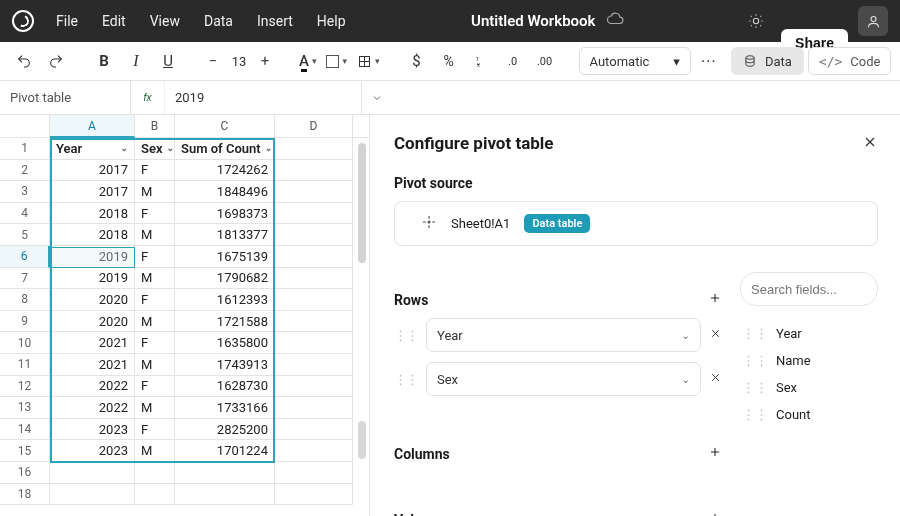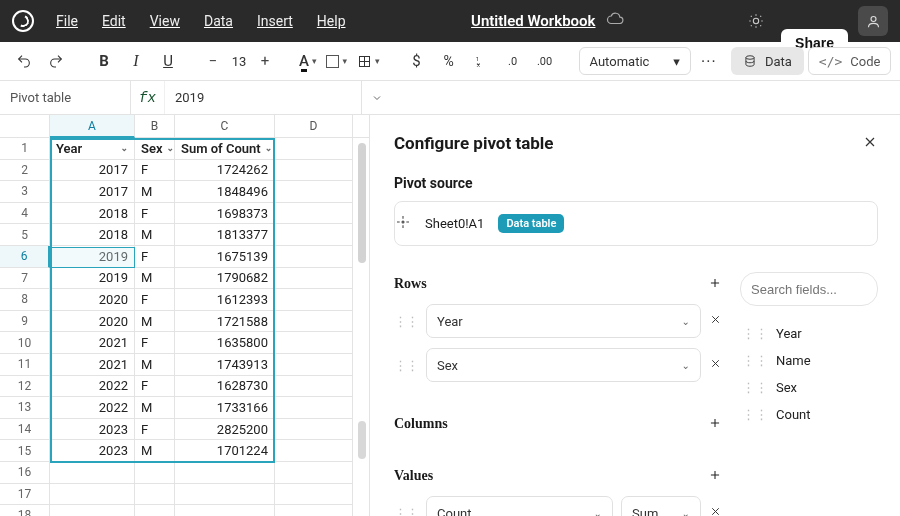--- a/index.html
+++ b/index.html
@@ -1,18 +1,18 @@
 <!DOCTYPE html>
 <html><head>
 <meta charset="utf-8">
 <style>
   * { box-sizing: border-box; margin: 0; padding: 0; }
   body { font-family: -apple-system, BlinkMacSystemFont, "Segoe UI", Roboto, Helvetica, Arial, sans-serif; font-size: 13px; color: #1a1a1a; background:#fff; width:900px; height:516px; overflow:hidden; }
   
-  .menubar { background:#2a2a2a; color:#fff; height:42px; display:flex; align-items:center; padding:0 12px; gap:8px;text-decoration:underline; }
+  .menubar { background:#2a2a2a; color:#fff; height:42px; display:flex; align-items:center; padding:0 12px; gap:8px; }
   .menubar .logo { width:22px; height:22px; border-radius:50%; border:2.5px solid #fff; position:relative; margin-right:6px; }
   .menubar .logo::after { content:""; position:absolute; inset:3px; border:2.5px solid #fff; border-color: transparent #fff #fff transparent; border-radius:50%; transform:rotate(-20deg);}
   .menubar .menu-item { padding:4px 8px; color:#eee; cursor:pointer; font-size:14px; }
   .menubar .title { flex:1; text-align:center; display:flex; align-items:center; justify-content:center; gap:10px; font-weight:600; font-size:15px; }
   .cloud-icon svg { width:18px; height:18px; stroke:#aaa; fill:none; }
   .menubar .right { display:flex; align-items:center; gap:10px; }
   .share-btn { background:#fff; color:#111; border:none; border-radius:6px; padding:6px 14px; font-weight:600; font-size:14px; cursor:pointer;margin-top:43px; }
   .icon-btn-dark { width:30px; height:30px; border-radius:6px; display:flex; align-items:center; justify-content:center; color:#ccc; cursor:pointer; }
   .icon-btn-dark.user { background:#4a4a4a; color:#ddd; }
   
@@ -32,21 +32,21 @@
   .color-under .bar { position:absolute; left:2px; right:2px; bottom:-2px; height:3px; }
   .fill-swatch { width:13px; height:13px; background:#fff; border:1px solid #555;}
   .select-pill { border:1px solid #dcdcdc; border-radius:6px; height:28px; display:flex; align-items:center; padding:0 10px; gap:24px; font-size:13px; cursor:pointer; color:#333; }
   .spacer { flex:1; }
   .pill-btn { height:28px; background:#ececec; border-radius:6px; display:flex; align-items:center; gap:8px; padding:0 12px; color:#333; font-size:13px; cursor:pointer; }
   .pill-btn.active { background:#e7e7e7; }
   .pill-outline { height:28px; border:1px solid #dcdcdc; border-radius:6px; display:flex; align-items:center; gap:8px; padding:0 10px; color:#555; font-size:13px; cursor:pointer; }
   
   .formula-bar { height:34px; border-bottom:1px solid #e3e3e3; display:flex; align-items:stretch; }
   .formula-bar .name-box { width:131px; border-right:1px solid #e3e3e3; display:flex; align-items:center; padding:0 10px; color:#555; font-size:13px;}
-  .formula-bar .fx { width:34px; display:flex; align-items:center; justify-content:center; color:#14532d; font-style:italic; font-family:Liberation Mono, monospace; font-size:14px; border-right:1px solid #f0f0f0;}
+  .formula-bar .fx { width:34px; display:flex; align-items:center; justify-content:center; color:#14532d; font-style:italic; font-family:Liberation Sans, sans-serif; font-size:10px; border-right:1px solid #f0f0f0;}
   .formula-bar .input { flex:1; display:flex; align-items:center; padding:0 10px; color:#333; font-size:13px; max-width:196px;}
   .formula-bar .expand { width:30px; display:flex; align-items:center; justify-content:center; border-left:1px solid #e3e3e3; cursor:pointer;}
   .formula-bar .expand svg { width:12px; height:12px; stroke:#555; fill:none; stroke-width:1.8;}
   
   .main { position:absolute; top:115px; left:0; right:0; bottom:0; display:flex; }
   .sheet { width:370px; border-right:1px solid #e3e3e3; position:relative; overflow:hidden; }
   .panel { flex:1; padding:18px 22px 24px 24px; overflow:auto; position:relative; }
   
   .grid { position:relative; font-size:13px; color:#222; }
   .col-headers { display:flex; height:23px; border-bottom:1px solid #e3e3e3; }
@@ -64,27 +64,27 @@
   .pivot-outline { position:absolute; left:50px; top:23px; width:225px; height:325px; border:2px solid #2aa3bd; pointer-events:none; }
   .active-cell-outline { position:absolute; left:51px; top:132px; width:84px; height:21px; border:1.5px solid #2aa3bd; background:rgba(220,240,245,.35); pointer-events:none; }
   .sheet-scroll { position:absolute; right:3px; top:28px; width:8px; height:90%; }
   .sheet-scroll .thumb { position:absolute; top:0; width:100%; height:120px; background:#d3d3d3; border-radius:4px;}
   .sheet-scroll .thumb2 { position:absolute; top:278px; width:100%; height:38px; background:#d8d8d8; border-radius:4px;}
   
   .panel-header { display:flex; align-items:center; justify-content:space-between; margin-bottom:22px;}
   .panel-header h2 { font-size:17px; font-weight:700; }
   .close-x svg { width:16px; height:16px; stroke:#333; fill:none; stroke-width:1.8; cursor:pointer;}
   .section-title { font-size:14px; font-weight:700; margin-bottom:10px; }
-  .source-box { border:1px solid #e3e3e3; border-radius:8px; padding:12px 0; display:flex; align-items:center; gap:14px; margin-bottom:26px; }
+  .source-box { border:1px solid #e3e3e3; border-radius:8px; padding:12px 26px; display:flex; align-items:center; gap:14px; margin-bottom:26px; }
   .source-box .target svg{width:16px;height:16px;stroke:#444;fill:none;stroke-width:1.6;}
   .badge { background:#1d9bb7; color:#fff; font-size:11px; font-weight:600; padding:3px 8px; border-radius:5px; }
   .two-col { display:flex; gap:18px; align-items:flex-start;}
   .config-col { flex:1; }
   .fields-col { width:138px; }
-  .sec-head { display:flex; align-items:flex-start; justify-content:space-between; margin:4px 0 10px 0;font-family:Liberation Serif, serif;}
+  .sec-head { display:flex; align-items:center; justify-content:space-between; margin:19px 0 10px 0;}
   .sec-head h3 { font-size:14px; font-weight:700; }
   .plus svg{width:14px;height:14px;stroke:#222;stroke-width:1.8;fill:none;cursor:pointer;}
   .chip-row { display:flex; align-items:center; gap:8px; margin-bottom:10px;}
   .chip-row .grip { color:#bbb; font-size:13px; letter-spacing:-1px; cursor:grab;}
   .chip { flex:1; border:1px solid #e0e0e0; border-radius:7px; height:34px; display:flex; align-items:center; justify-content:space-between; padding:0 10px; font-size:13px; color:#333; background:#fff;}
   .chip .caret{font-size:10px;color:#666;}
   .chip.small { flex:0 0 80px; }
   .x-btn svg{width:13px;height:13px;stroke:#333;stroke-width:1.8;fill:none;cursor:pointer;}
   .search-fields { border:1px solid #e4e4e4; border-radius:16px; height:34px; width:100%; padding:0 10px; font-size:13px; color:#aaa; margin-bottom:14px; outline:none;}
   .field-row { display:flex; align-items:center; gap:8px; padding:6px 2px; font-size:13px; color:#222; cursor:grab;}
@@ -337,27 +337,20 @@
           <div class="cell wD"></div>
         </div>
       <div class="row">
           <div class="rh">16</div>
           <div class="cell wA"></div>
           <div class="cell wB"></div>
           <div class="cell wC"></div>
           <div class="cell wD"></div>
         </div>
       <div class="row">
-          <div class="rh">17</div>
-          <div class="cell wA"></div>
-          <div class="cell wB"></div>
-          <div class="cell wC"></div>
-          <div class="cell wD"></div>
-        </div>
-      <div class="row">
           <div class="rh">18</div>
           <div class="cell wA"></div>
           <div class="cell wB"></div>
           <div class="cell wC"></div>
           <div class="cell wD"></div>
         </div>
       <div class="pivot-outline"></div>
       <div class="active-cell-outline"></div>
     </div>
     <div class="sheet-scroll">

